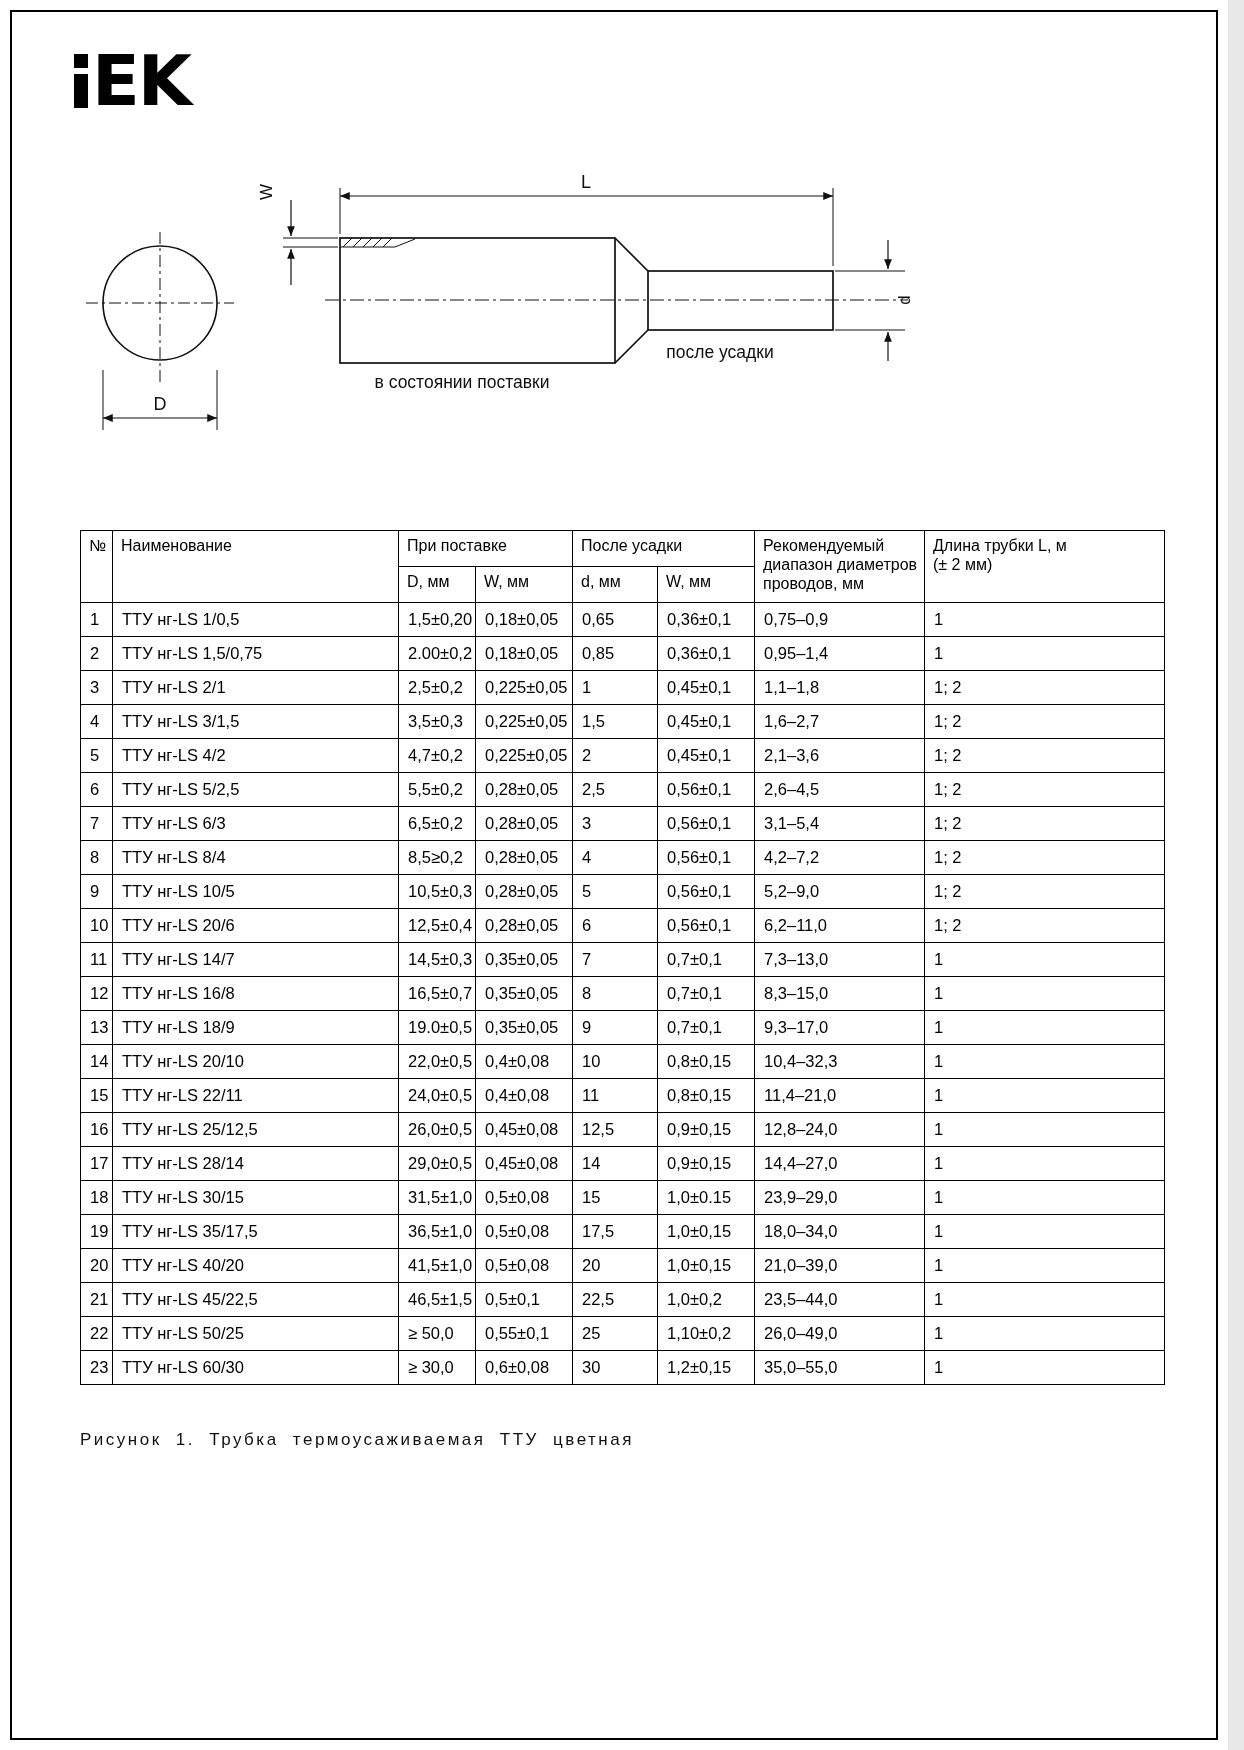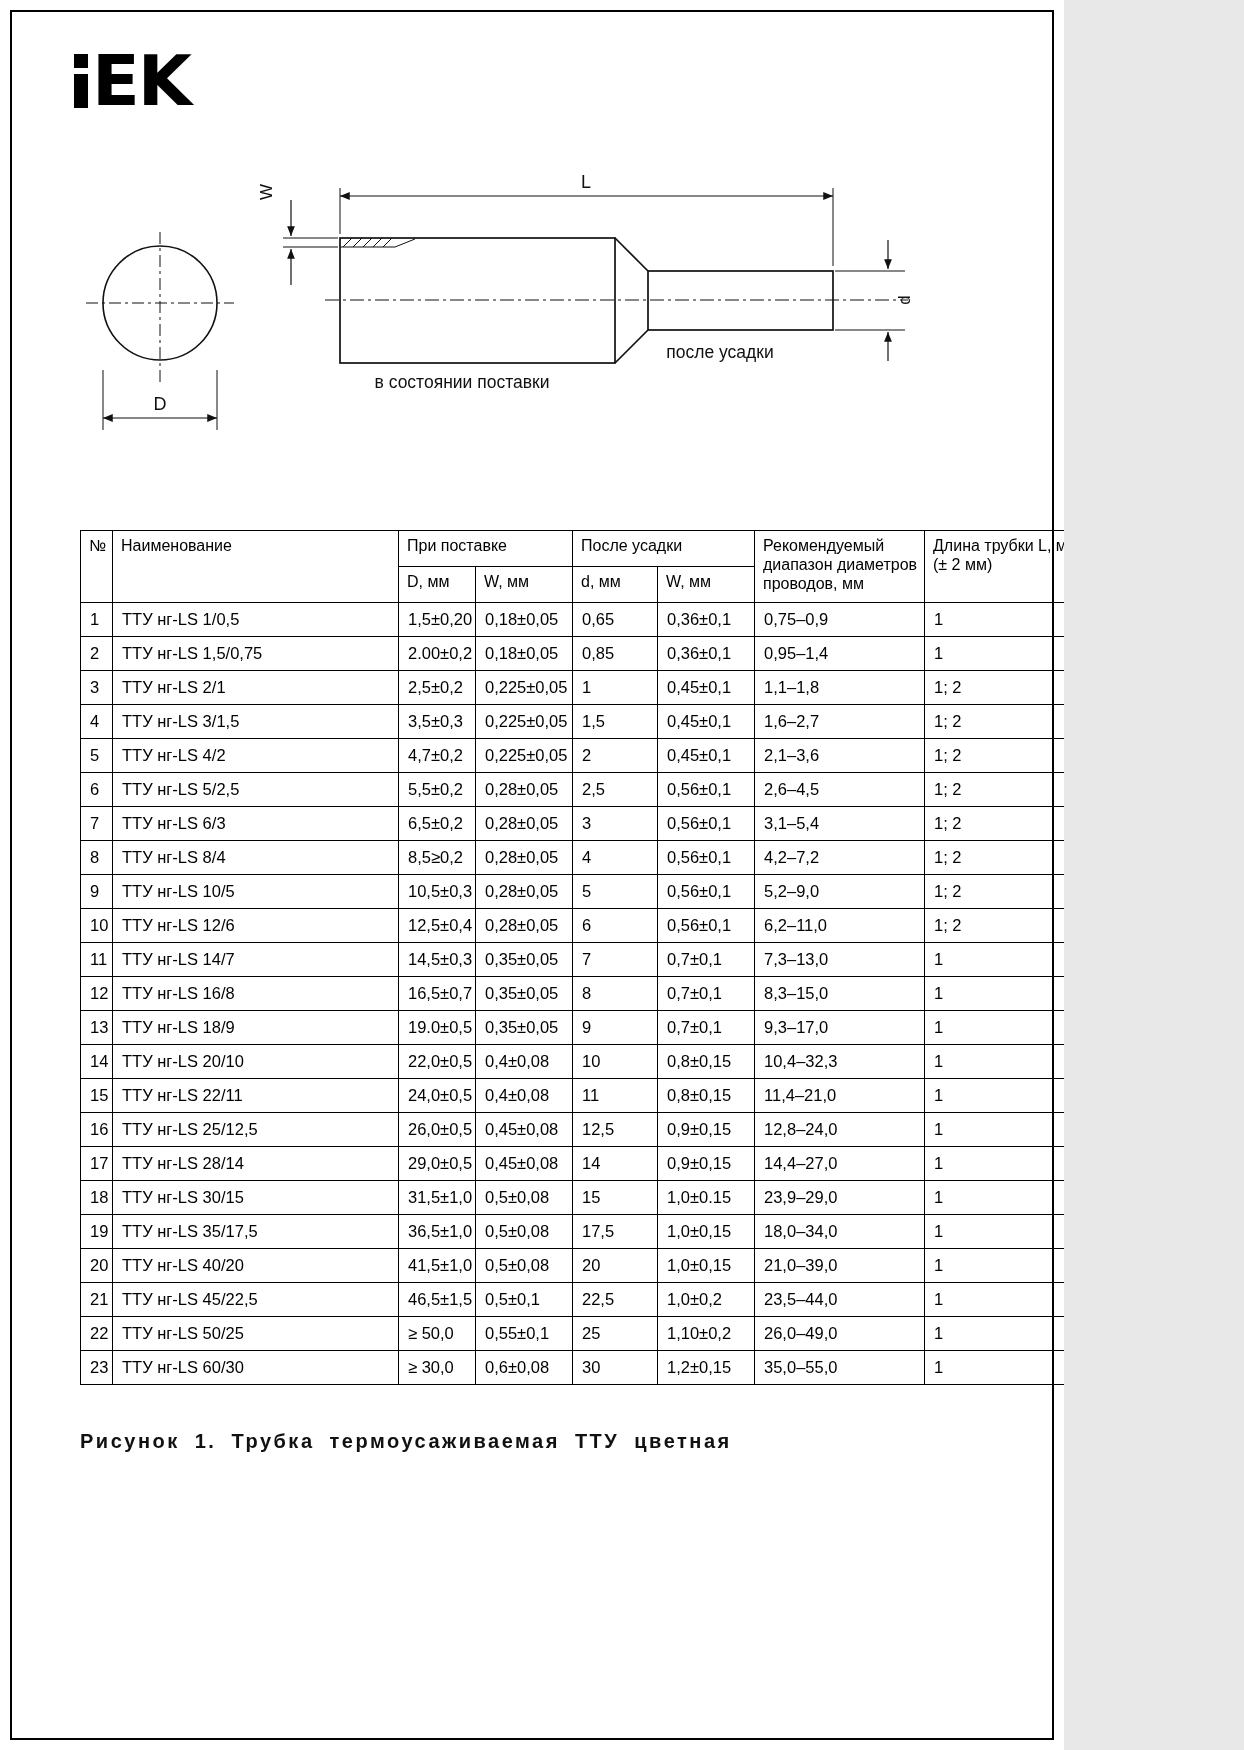--- a/index.html
+++ b/index.html
@@ -1,19 +1,19 @@
 <!DOCTYPE html>
 <html><head>
 <meta charset="utf-8">
 <style>
   * { margin:0; padding:0; box-sizing:border-box; }
   html,body { background:#e8e8e8; }
   body { font-family:"Liberation Sans", sans-serif; color:#000; }
   .page {
-    position:relative; width:1064px; height:1750px;
+    position:relative; width:1228px; height:1750px;
     background:#fff; overflow:hidden;
   }
   .frame {
     position:absolute; left:10px; top:10px; right:10px; bottom:10px;
     border:2px solid #000; pointer-events:none;
   }
   
   .logo { position:absolute; left:74px; top:48px; display:flex; align-items:flex-end; height:60px; }
   .logo-i { width:14px; margin-right:4px; display:flex; flex-direction:column; justify-content:flex-end; }
   .logo-i .dot { width:14px; height:14px; background:#000; margin-bottom:6px; }
@@ -39,21 +39,21 @@
     vertical-align:top; padding:6px 5px 2px 8px;
     font-size:16px; line-height:1.18;
   }
   .spec-table tbody td {
     height:34px; vertical-align:middle; padding:2px 5px 2px 9px;
     font-size:16.5px; white-space:nowrap;
   }
   
   .caption {
     position:absolute; left:80px; top:1430px;
-    font-size:20px; letter-spacing:2.5px; word-spacing:7px; color:#111;font-weight:bold;
+    font-size:17px; letter-spacing:2.5px; word-spacing:7px; color:#111;
   }
 </style>
 </head>
 <body>
 
 <div class="page">
   <div class="frame"></div>
 
   <div class="logo">
     <div class="logo-i">
@@ -242,21 +242,21 @@
           <td>ТТУ нг-LS 10/5</td>
           <td>10,5±0,3</td>
           <td>0,28±0,05</td>
           <td>5</td>
           <td>0,56±0,1</td>
           <td>5,2–9,0</td>
           <td>1; 2</td>
         </tr>
         <tr>
           <td>10</td>
-          <td>ТТУ нг-LS 12/6</td>
+          <td>ТТУ нг-LS 20/6</td>
           <td>12,5±0,4</td>
           <td>0,28±0,05</td>
           <td>6</td>
           <td>0,56±0,1</td>
           <td>6,2–11,0</td>
           <td>1; 2</td>
         </tr>
         <tr>
           <td>11</td>
           <td>ТТУ нг-LS 14/7</td>

